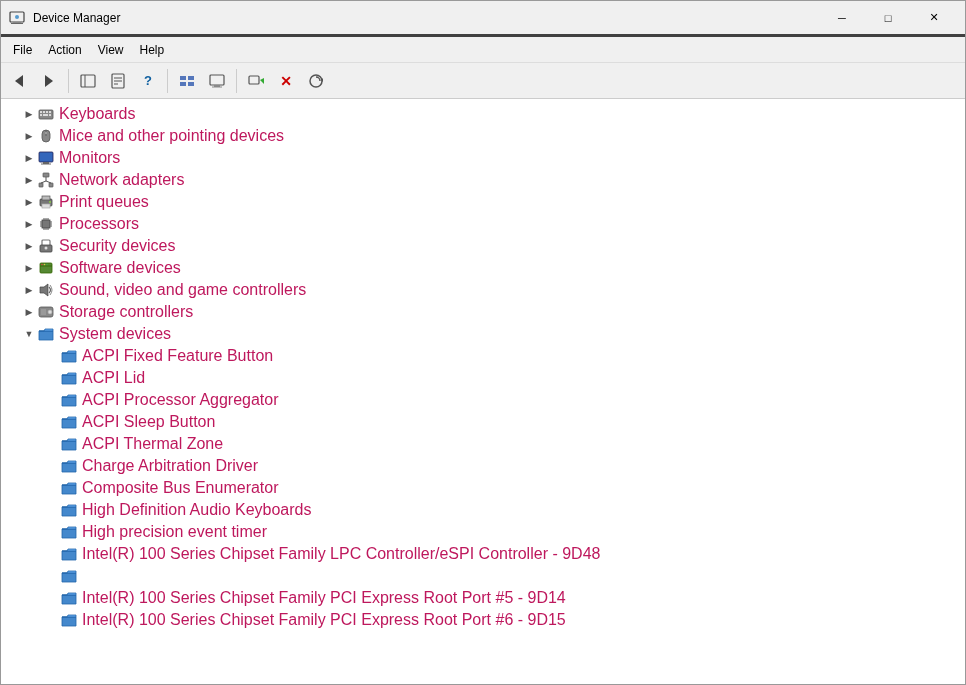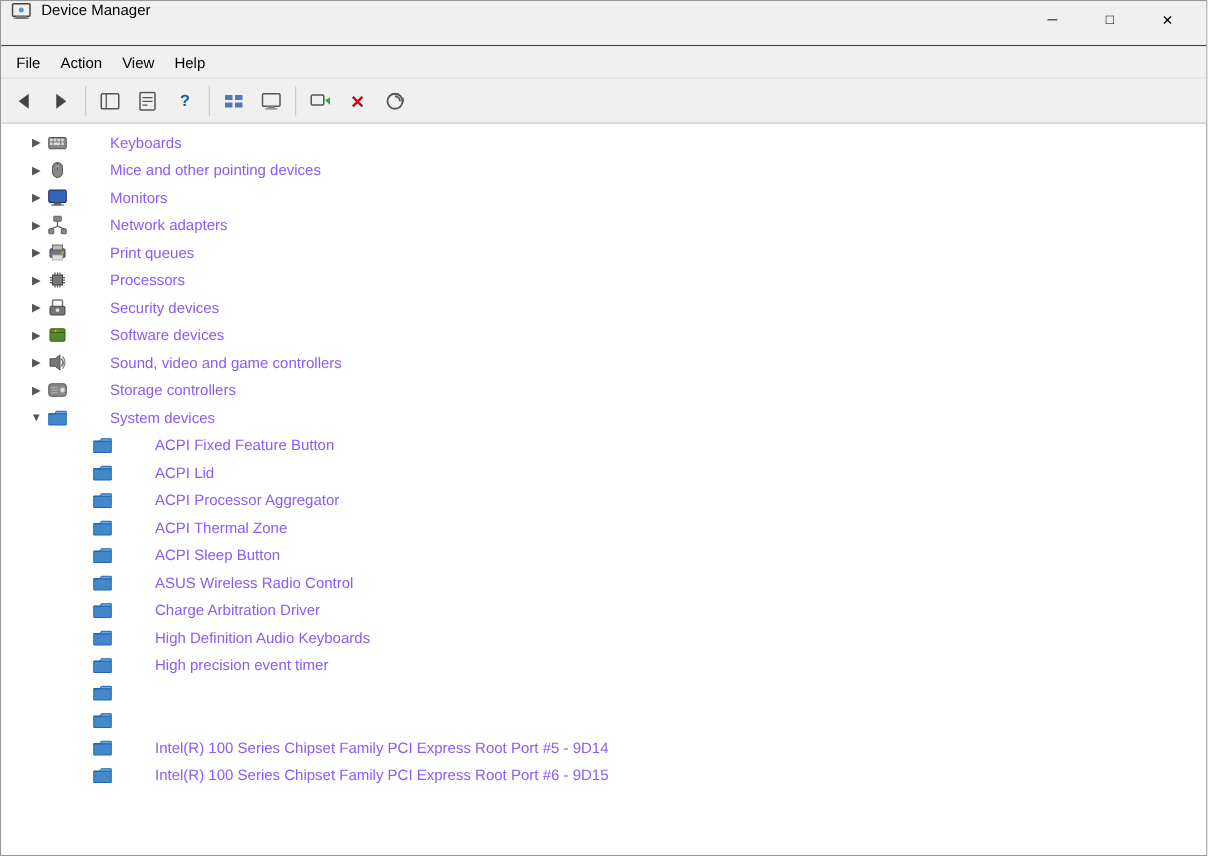--- a/index.html
+++ b/index.html
@@ -16,23 +16,23 @@
       height: 685px;
       background: #ffffff;
       border: 1px solid #999;
       display: flex;
       flex-direction: column;
     }
     .title-bar {
       height: 36px;
       background: #f0f0f0;
       display: flex;
-      align-items: flex-start;
+      align-items: center;
       padding: 0 8px;
-      border-bottom: 1px solid #404040;
+      border-bottom: 3px solid #404040;
       user-select: none;
     }
     .title-bar-icon {
       width: 16px;
       height: 16px;
       margin-right: 8px;
       display: flex;
       align-items: center;
       justify-content: center;
     }
@@ -144,27 +144,26 @@
     .item-icon {
       width: 18px;
       height: 18px;
       margin-right: 4px;
       flex-shrink: 0;
       display: flex;
       align-items: center;
       justify-content: center;
     }
     .item-label {
-      font-size: 12px;
-      color: #8b5cf6;
-      margin-left: 29px;
+      font-size: 16px;
+      color: #be185d;
     }
 
     .indent-1 { padding-left: 20px; }
-    .indent-3 { padding-left: 56px; }
+    .indent-3 { padding-left: 43px; }
   </style>
 </head>
 <body>
 
 <div class="window">
 
   <div class="title-bar">
     <div class="title-bar-icon">
       <svg width="16" height="16" viewBox="0 0 16 16">
         <rect x="1" y="2" width="14" height="10" rx="1" fill="none" stroke="#444" stroke-width="1.2"></rect>
@@ -441,56 +440,56 @@
         </div>
 
         <div class="tree-item indent-3">
           <div class="spacer"></div>
           <div class="item-icon">
             <svg width="16" height="14" viewBox="0 0 16 14">
               <path d="M1,4 L1,13 L15,13 L15,4 Z" fill="#4488cc" stroke="#2266aa" stroke-width="0.8"></path>
               <path d="M1,4 L6,4 L7,2 L15,2 L15,4 Z" fill="#66aaee" stroke="#2266aa" stroke-width="0.8"></path>
             </svg>
           </div>
+          <span class="item-label">ACPI Sleep Button</span>
+        </div>
+
+        <div class="tree-item indent-3">
+          <div class="spacer"></div>
+          <div class="item-icon">
+            <svg width="16" height="14" viewBox="0 0 16 14">
+              <path d="M1,4 L1,13 L15,13 L15,4 Z" fill="#4488cc" stroke="#2266aa" stroke-width="0.8"></path>
+              <path d="M1,4 L6,4 L7,2 L15,2 L15,4 Z" fill="#66aaee" stroke="#2266aa" stroke-width="0.8"></path>
+            </svg>
+          </div>
           <span class="item-label">ACPI Thermal Zone</span>
         </div>
 
-        <div class="tree-item indent-3">
-          <div class="spacer"></div>
-          <div class="item-icon">
-            <svg width="16" height="14" viewBox="0 0 16 14">
-              <path d="M1,4 L1,13 L15,13 L15,4 Z" fill="#4488cc" stroke="#2266aa" stroke-width="0.8"></path>
-              <path d="M1,4 L6,4 L7,2 L15,2 L15,4 Z" fill="#66aaee" stroke="#2266aa" stroke-width="0.8"></path>
-            </svg>
-          </div>
-          <span class="item-label">ACPI Sleep Button</span>
-        </div>
-
-        <div class="tree-item indent-3">
-          <div class="spacer"></div>
-          <div class="item-icon">
-            <svg width="16" height="14" viewBox="0 0 16 14">
-              <path d="M1,4 L1,13 L15,13 L15,4 Z" fill="#4488cc" stroke="#2266aa" stroke-width="0.8"></path>
-              <path d="M1,4 L6,4 L7,2 L15,2 L15,4 Z" fill="#66aaee" stroke="#2266aa" stroke-width="0.8"></path>
-            </svg>
-          </div>
-          <span class="item-label">ASUS Wireless Radio Control</span>
-        </div>
 
         <div class="tree-item indent-3">
           <div class="spacer"></div>
           <div class="item-icon">
             <svg width="16" height="14" viewBox="0 0 16 14">
               <path d="M1,4 L1,13 L15,13 L15,4 Z" fill="#4488cc" stroke="#2266aa" stroke-width="0.8"></path>
               <path d="M1,4 L6,4 L7,2 L15,2 L15,4 Z" fill="#66aaee" stroke="#2266aa" stroke-width="0.8"></path>
             </svg>
           </div>
           <span class="item-label">Charge Arbitration Driver</span>
         </div>
 
+        <div class="tree-item indent-3">
+          <div class="spacer"></div>
+          <div class="item-icon">
+            <svg width="16" height="14" viewBox="0 0 16 14">
+              <path d="M1,4 L1,13 L15,13 L15,4 Z" fill="#4488cc" stroke="#2266aa" stroke-width="0.8"></path>
+              <path d="M1,4 L6,4 L7,2 L15,2 L15,4 Z" fill="#66aaee" stroke="#2266aa" stroke-width="0.8"></path>
+            </svg>
+          </div>
+          <span class="item-label">Composite Bus Enumerator</span>
+        </div>
 
         <div class="tree-item indent-3">
           <div class="spacer"></div>
           <div class="item-icon">
             <svg width="16" height="14" viewBox="0 0 16 14">
               <path d="M1,4 L1,13 L15,13 L15,4 Z" fill="#4488cc" stroke="#2266aa" stroke-width="0.8"></path>
               <path d="M1,4 L6,4 L7,2 L15,2 L15,4 Z" fill="#66aaee" stroke="#2266aa" stroke-width="0.8"></path>
             </svg>
           </div>
           <span class="item-label">High Definition Audio Keyboards</span>
@@ -508,20 +507,21 @@
         </div>
 
         <div class="tree-item indent-3">
           <div class="spacer"></div>
           <div class="item-icon">
             <svg width="16" height="14" viewBox="0 0 16 14">
               <path d="M1,4 L1,13 L15,13 L15,4 Z" fill="#4488cc" stroke="#2266aa" stroke-width="0.8"></path>
               <path d="M1,4 L6,4 L7,2 L15,2 L15,4 Z" fill="#66aaee" stroke="#2266aa" stroke-width="0.8"></path>
             </svg>
           </div>
+          <span class="item-label">Intel(R) 100 Series Chipset Family LPC Controller/eSPI Controller - 9D48</span>
         </div>
 
         <div class="tree-item indent-3">
           <div class="spacer"></div>
           <div class="item-icon">
             <svg width="16" height="14" viewBox="0 0 16 14">
               <path d="M1,4 L1,13 L15,13 L15,4 Z" fill="#4488cc" stroke="#2266aa" stroke-width="0.8"></path>
               <path d="M1,4 L6,4 L7,2 L15,2 L15,4 Z" fill="#66aaee" stroke="#2266aa" stroke-width="0.8"></path>
             </svg>
           </div>

